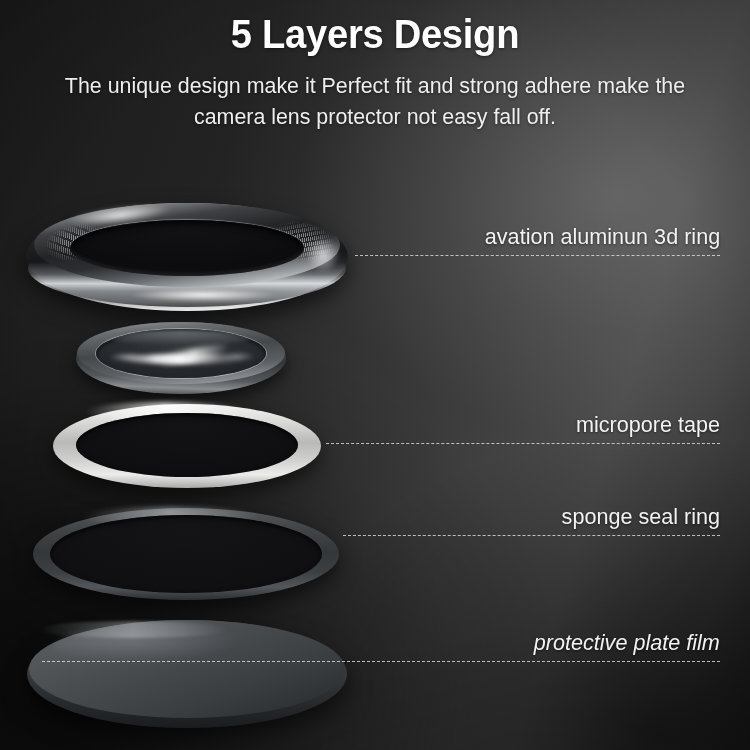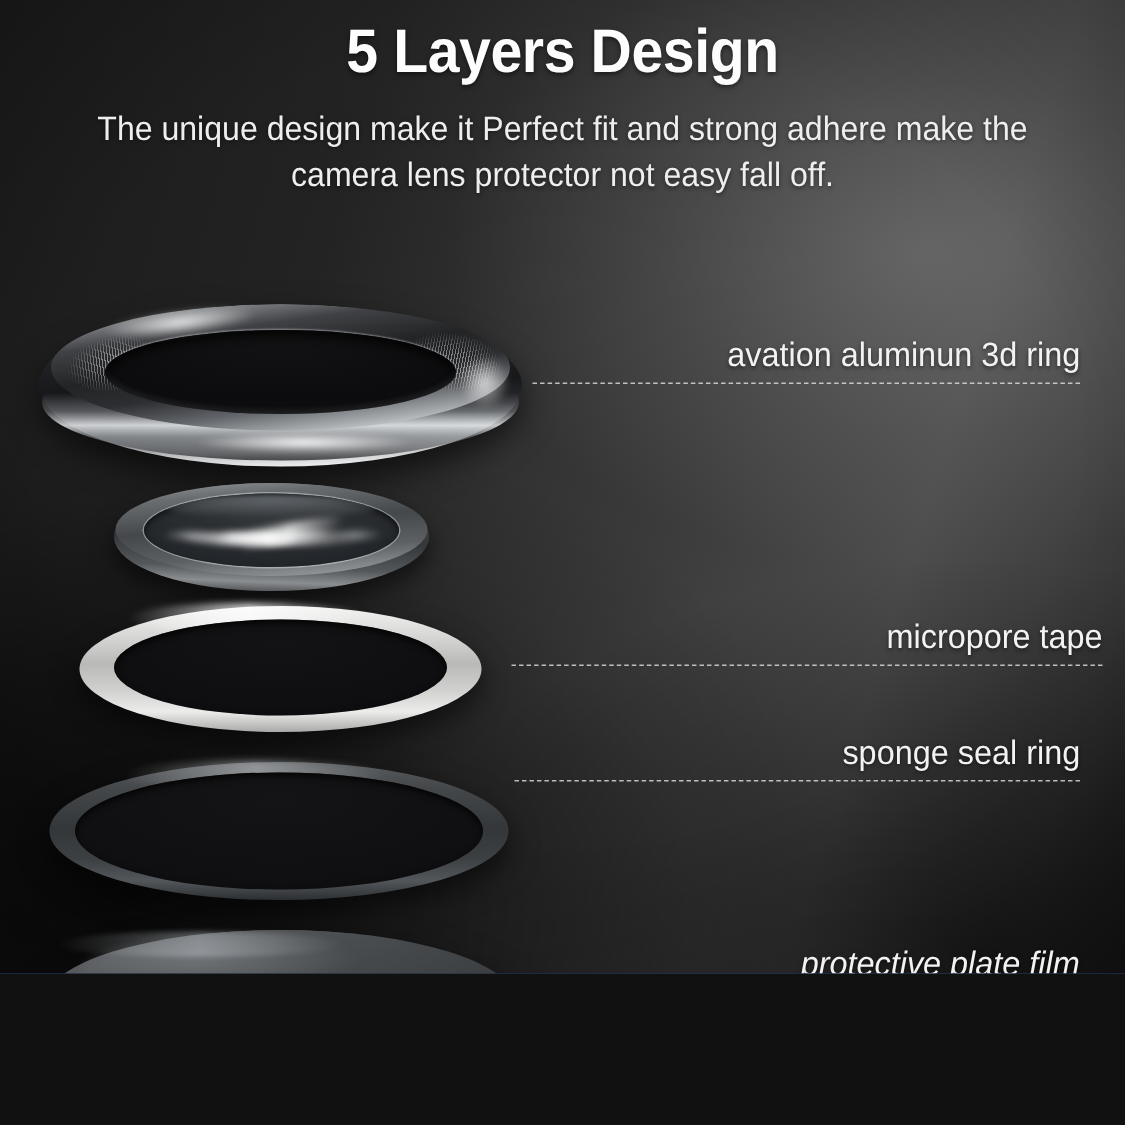--- a/index.html
+++ b/index.html
@@ -3,21 +3,21 @@
 <meta charset="utf-8">
 <style>
   html, body {
     margin: 0;
     padding: 0;
     background: #111;
   }
   #stage {
     position: relative;
     width: 750px;
-    height: 649px;
+    height: 750px;
     overflow: hidden;
     font-family: "Liberation Sans", sans-serif;
     background: #3b82f6;
   }
 
   
   .bg-base {
     position: absolute;
     inset: 0;
     background: linear-gradient(107deg, #1b1b1b 0%, #232323 28%, #3b3b3b 58%, #4d4d4d 76%, #3a3a3a 92%, #262626 100%);
@@ -360,26 +360,26 @@
     <div class="plate-sheen"></div>
     <div class="plate-rimlight"></div>
   </div>
 
   <div class="callout" style="left:355px; top:212px; width:365px; height:44px;">
     <div class="ctext">avation aluminun 3d ring</div>
     <div class="cline"></div>
   </div>
 
 
-  <div class="callout" style="left:341px; top:400px; width:394px; height:44px;">
+  <div class="callout" style="left:326px; top:400px; width:394px; height:44px;">
     <div class="ctext">micropore tape</div>
     <div class="cline"></div>
   </div>
 
-  <div class="callout" style="left:343px; top:477px; width:377px; height:44px;">
+  <div class="callout" style="left:343px; top:492px; width:377px; height:44px;">
     <div class="ctext">sponge seal ring</div>
     <div class="cline"></div>
   </div>
 
   <div class="callout" style="left:42px; top:618px; width:678px; height:44px;font-style:italic;">
     <div class="ctext">protective plate film</div>
     <div class="cline"></div>
   </div>
 
 </div>

